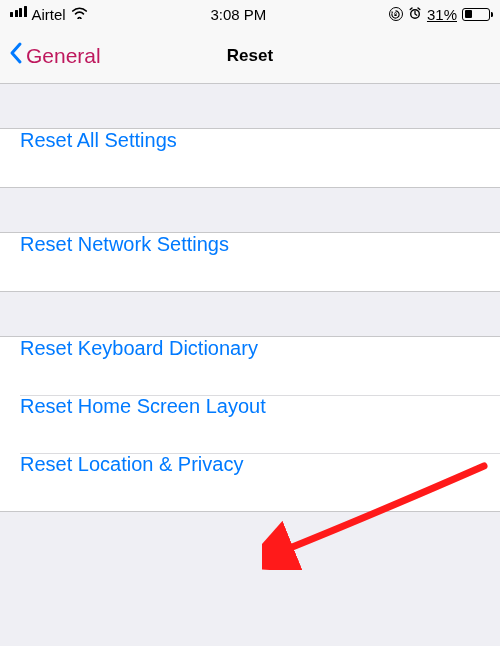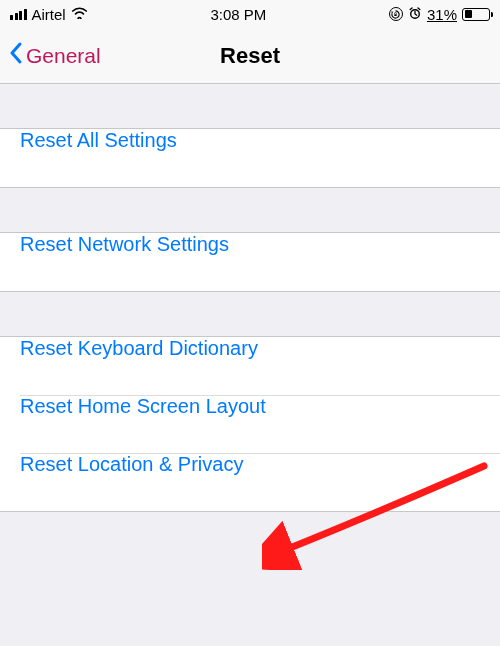--- a/index.html
+++ b/index.html
@@ -15,21 +15,21 @@
       height: 28px;
       background: #f8f8f8;
       display: flex;
       align-items: center;
       justify-content: space-between;
       padding: 0 10px;
       font-size: 15px;
       font-weight: 500;
       color: #000;
     }
-    .status-left { display: flex; align-items: center; gap: 5px; }
+    .status-left { display: flex; align-items: flex-start; gap: 5px; }
     .status-right { display: flex; align-items: center; gap: 5px; text-decoration: underline; }
     .signal-bars { display: inline-flex; align-items: flex-end; gap: 1.5px; }
     .signal-bars span { width: 3px; background: #000; border-radius: 0.5px; }
     .signal-bars span:nth-child(1){height:5px;}
     .signal-bars span:nth-child(2){height:7px;}
     .signal-bars span:nth-child(3){height:9px;}
     .signal-bars span:nth-child(4){height:11px;}
     .wifi { font-size: 14px; }
     .battery {
       width: 28px; height: 13px; border: 1.3px solid #000; border-radius: 3px;
@@ -51,21 +51,21 @@
     }
     .back-btn {
       display: flex; align-items: center; color: #be185d; font-size: 21px; font-weight:400;
       gap: 2px;
     }
     .chevron-left {
       display:inline-block;
     }
     .nav-title {
       position: absolute; left: 50%; transform: translateX(-50%);
-      font-size: 22px; font-weight: 600; color: #000;
+      font-size: 17px; font-weight: 600; color: #000;
     }
     .content { width: 100%; }
     .gap { height: 44px; }
     .gap-small { height: 44px; }
     .group {
       background: #fff;
       border-top: 1px solid #c7c7c9;
       border-bottom: 1px solid #c7c7c9;
     }
     .row {

